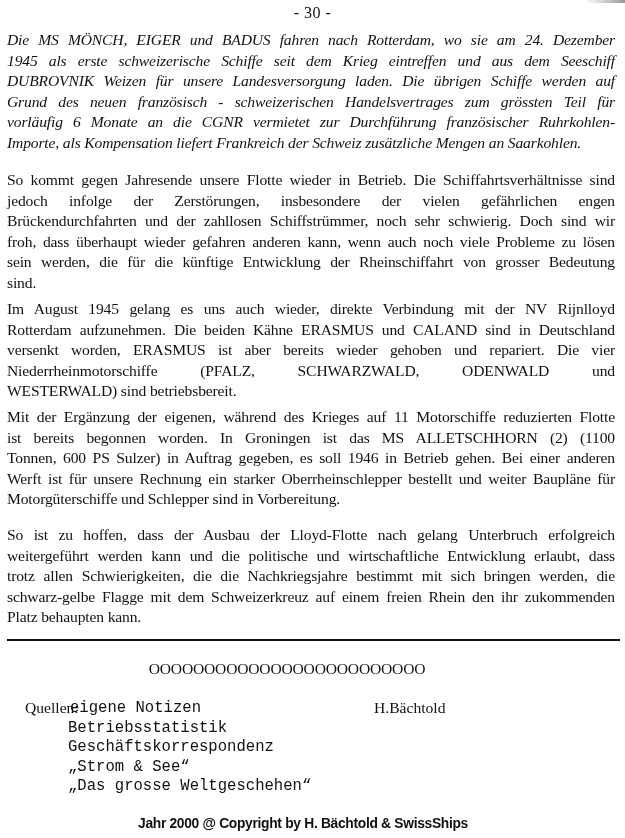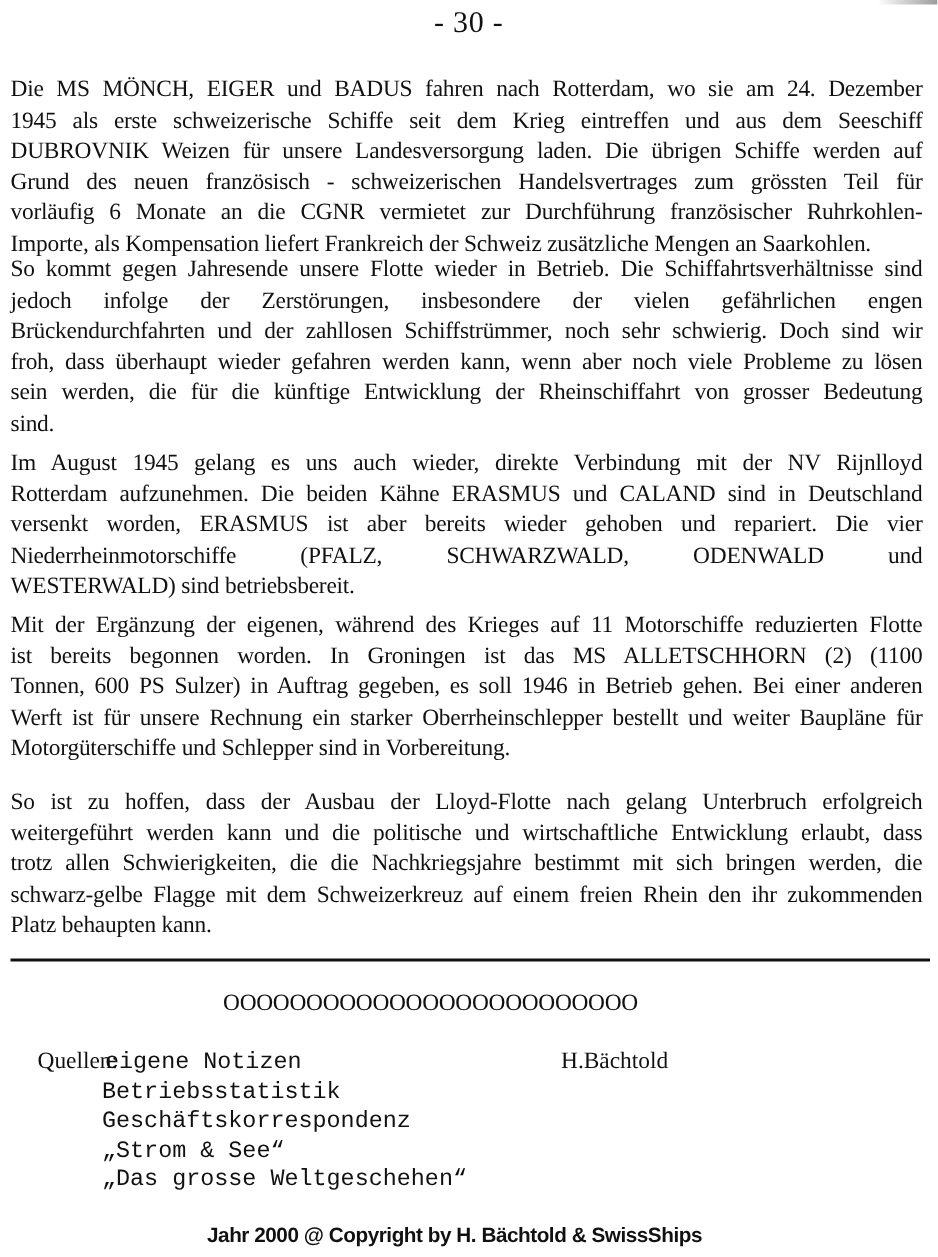--- a/index.html
+++ b/index.html
@@ -7,31 +7,31 @@
       width: 625px; height: 838px; position: relative; overflow: hidden;
       font-family: "Liberation Serif", "DejaVu Serif", serif;
       color: #111;
     }
     .corner-shade {
       position: absolute; top: 0; right: 0; width: 40px; height: 3px;
       background: linear-gradient(to right, #ffffff, #9a9a9a);
     }
     .page-number {
       position: absolute; top: 4px; left: 0; width: 625px; text-align: center;
-      font-size: 20px; letter-spacing: 0.5px;
+      font-size: 16px; letter-spacing: 0.5px;
     }
     .para {
       position: absolute; left: 7px; width: 608px;
       font-size: 15.6px; line-height: 20.6px; margin: 0;
       text-align: justify; text-align-last: left;
       letter-spacing: -0.15px;
     }
     .para .line { display: block; text-align: justify; text-align-last: justify; white-space: nowrap; }
     .para .line.last { text-align-last: left; }
-    #p1 { top: 50px; }
+    #p1 { top: 30px; font-style: italic; }
     #p2 { top: 170px; }
     #p3 { top: 299px; }
     #p4 { top: 407px; }
     #p5 { top: 525px; }
     .rule {
       position: absolute; top: 639px; left: 7px; width: 613px; height: 2px; background: #111;
     }
     .ornament {
       position: absolute; top: 660px; left: 0; width: 574px; text-align: center;
       font-size: 15.6px; letter-spacing: -0.2px;
@@ -66,21 +66,21 @@
   <span class="line">DUBROVNIK Weizen für unsere Landesversorgung laden.  Die übrigen Schiffe werden auf</span>
   <span class="line">Grund des neuen französisch -  schweizerischen Handelsvertrages zum grössten Teil für</span>
   <span class="line">vorläufig 6 Monate an die CGNR vermietet zur Durchführung französischer Ruhrkohlen-</span>
   <span class="line last">Importe, als Kompensation liefert Frankreich der Schweiz zusätzliche Mengen an Saarkohlen.</span>
 </div>
 
 <div class="para" id="p2">
   <span class="line">So kommt gegen Jahresende unsere Flotte wieder in Betrieb.  Die Schiffahrtsverhältnisse sind</span>
   <span class="line">jedoch infolge der Zerstörungen, insbesondere der vielen gefährlichen engen</span>
   <span class="line">Brückendurchfahrten und der zahllosen Schiffstrümmer,  noch sehr schwierig.  Doch sind wir</span>
-  <span class="line">froh,  dass überhaupt wieder gefahren werden kann,  wenn aber noch viele Probleme zu lösen</span>
+  <span class="line">froh,  dass überhaupt wieder gefahren anderen kann,  wenn auch noch viele Probleme zu lösen</span>
   <span class="line">sein werden, die für die künftige  Entwicklung der Rheinschiffahrt von grosser Bedeutung</span>
   <span class="line last">sind.</span>
 </div>
 
 <div class="para" id="p3">
   <span class="line">Im August 1945 gelang es uns auch wieder,  direkte Verbindung mit der NV Rijnlloyd</span>
   <span class="line">Rotterdam aufzunehmen. Die beiden Kähne ERASMUS  und CALAND  sind in Deutschland</span>
   <span class="line">versenkt worden,  ERASMUS  ist aber bereits wieder gehoben und repariert.  Die vier</span>
   <span class="line">Niederrheinmotorschiffe (PFALZ, SCHWARZWALD, ODENWALD und</span>
   <span class="line last">WESTERWALD) sind betriebsbereit.</span>

